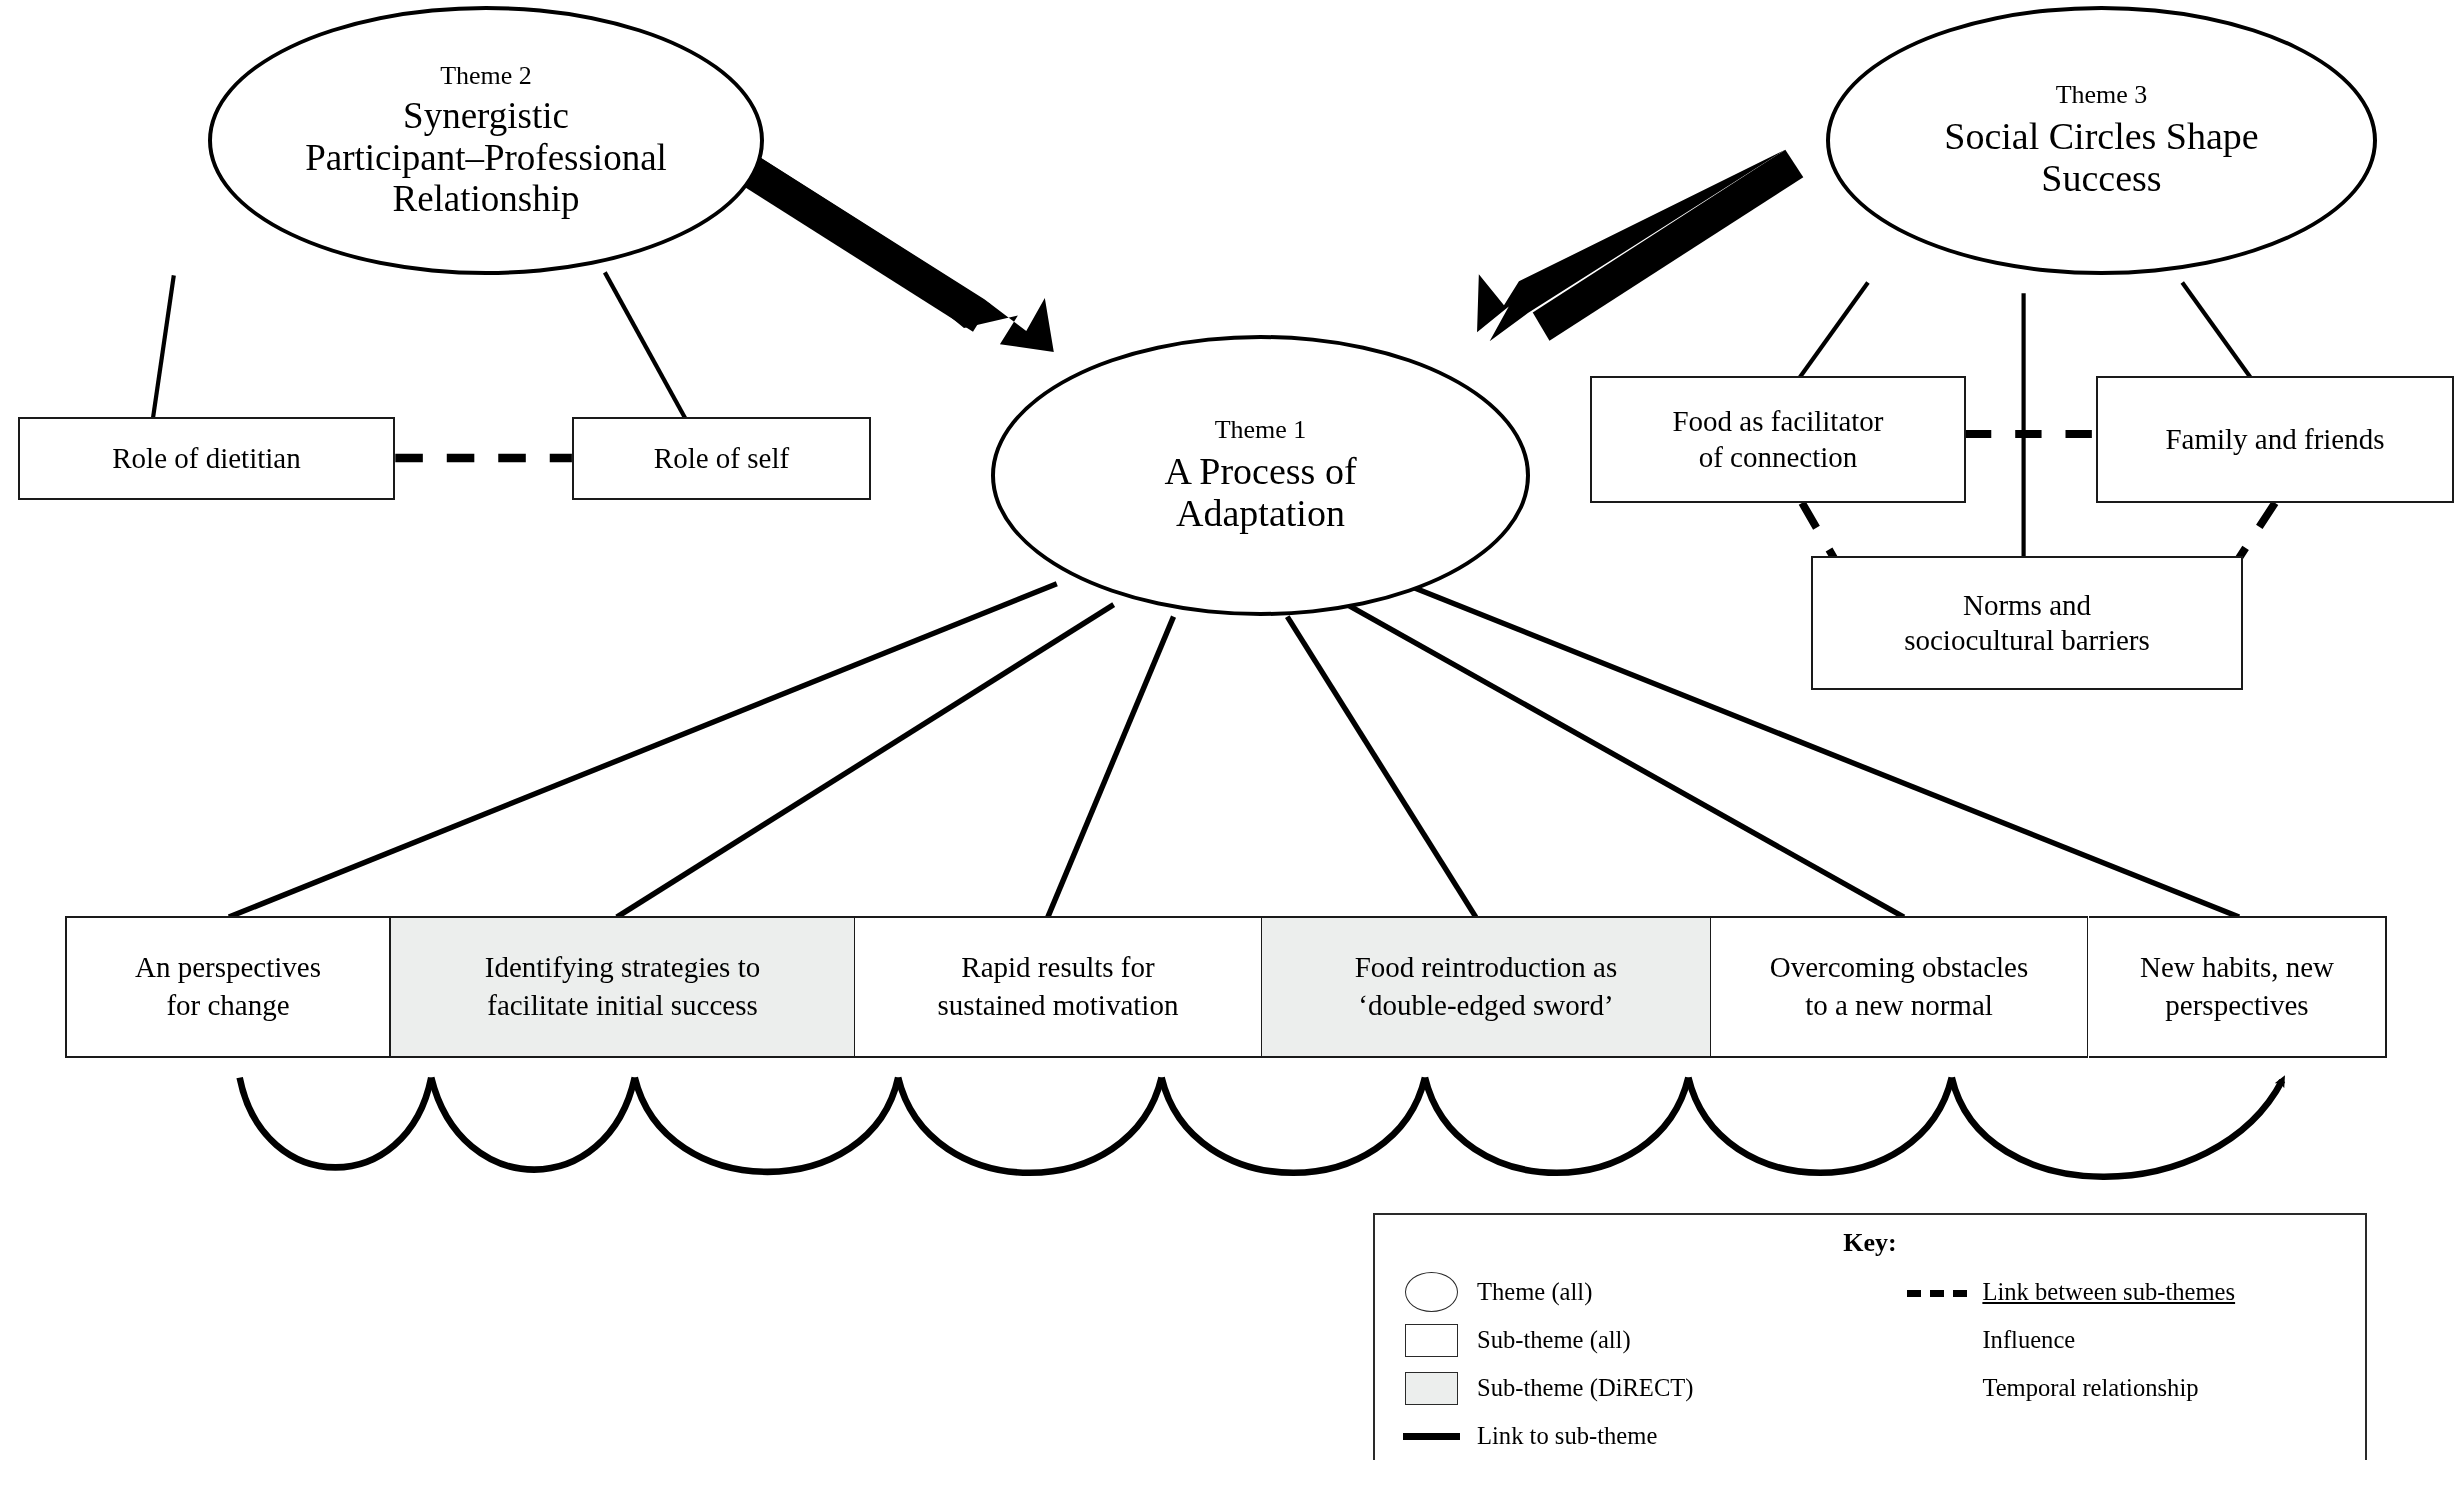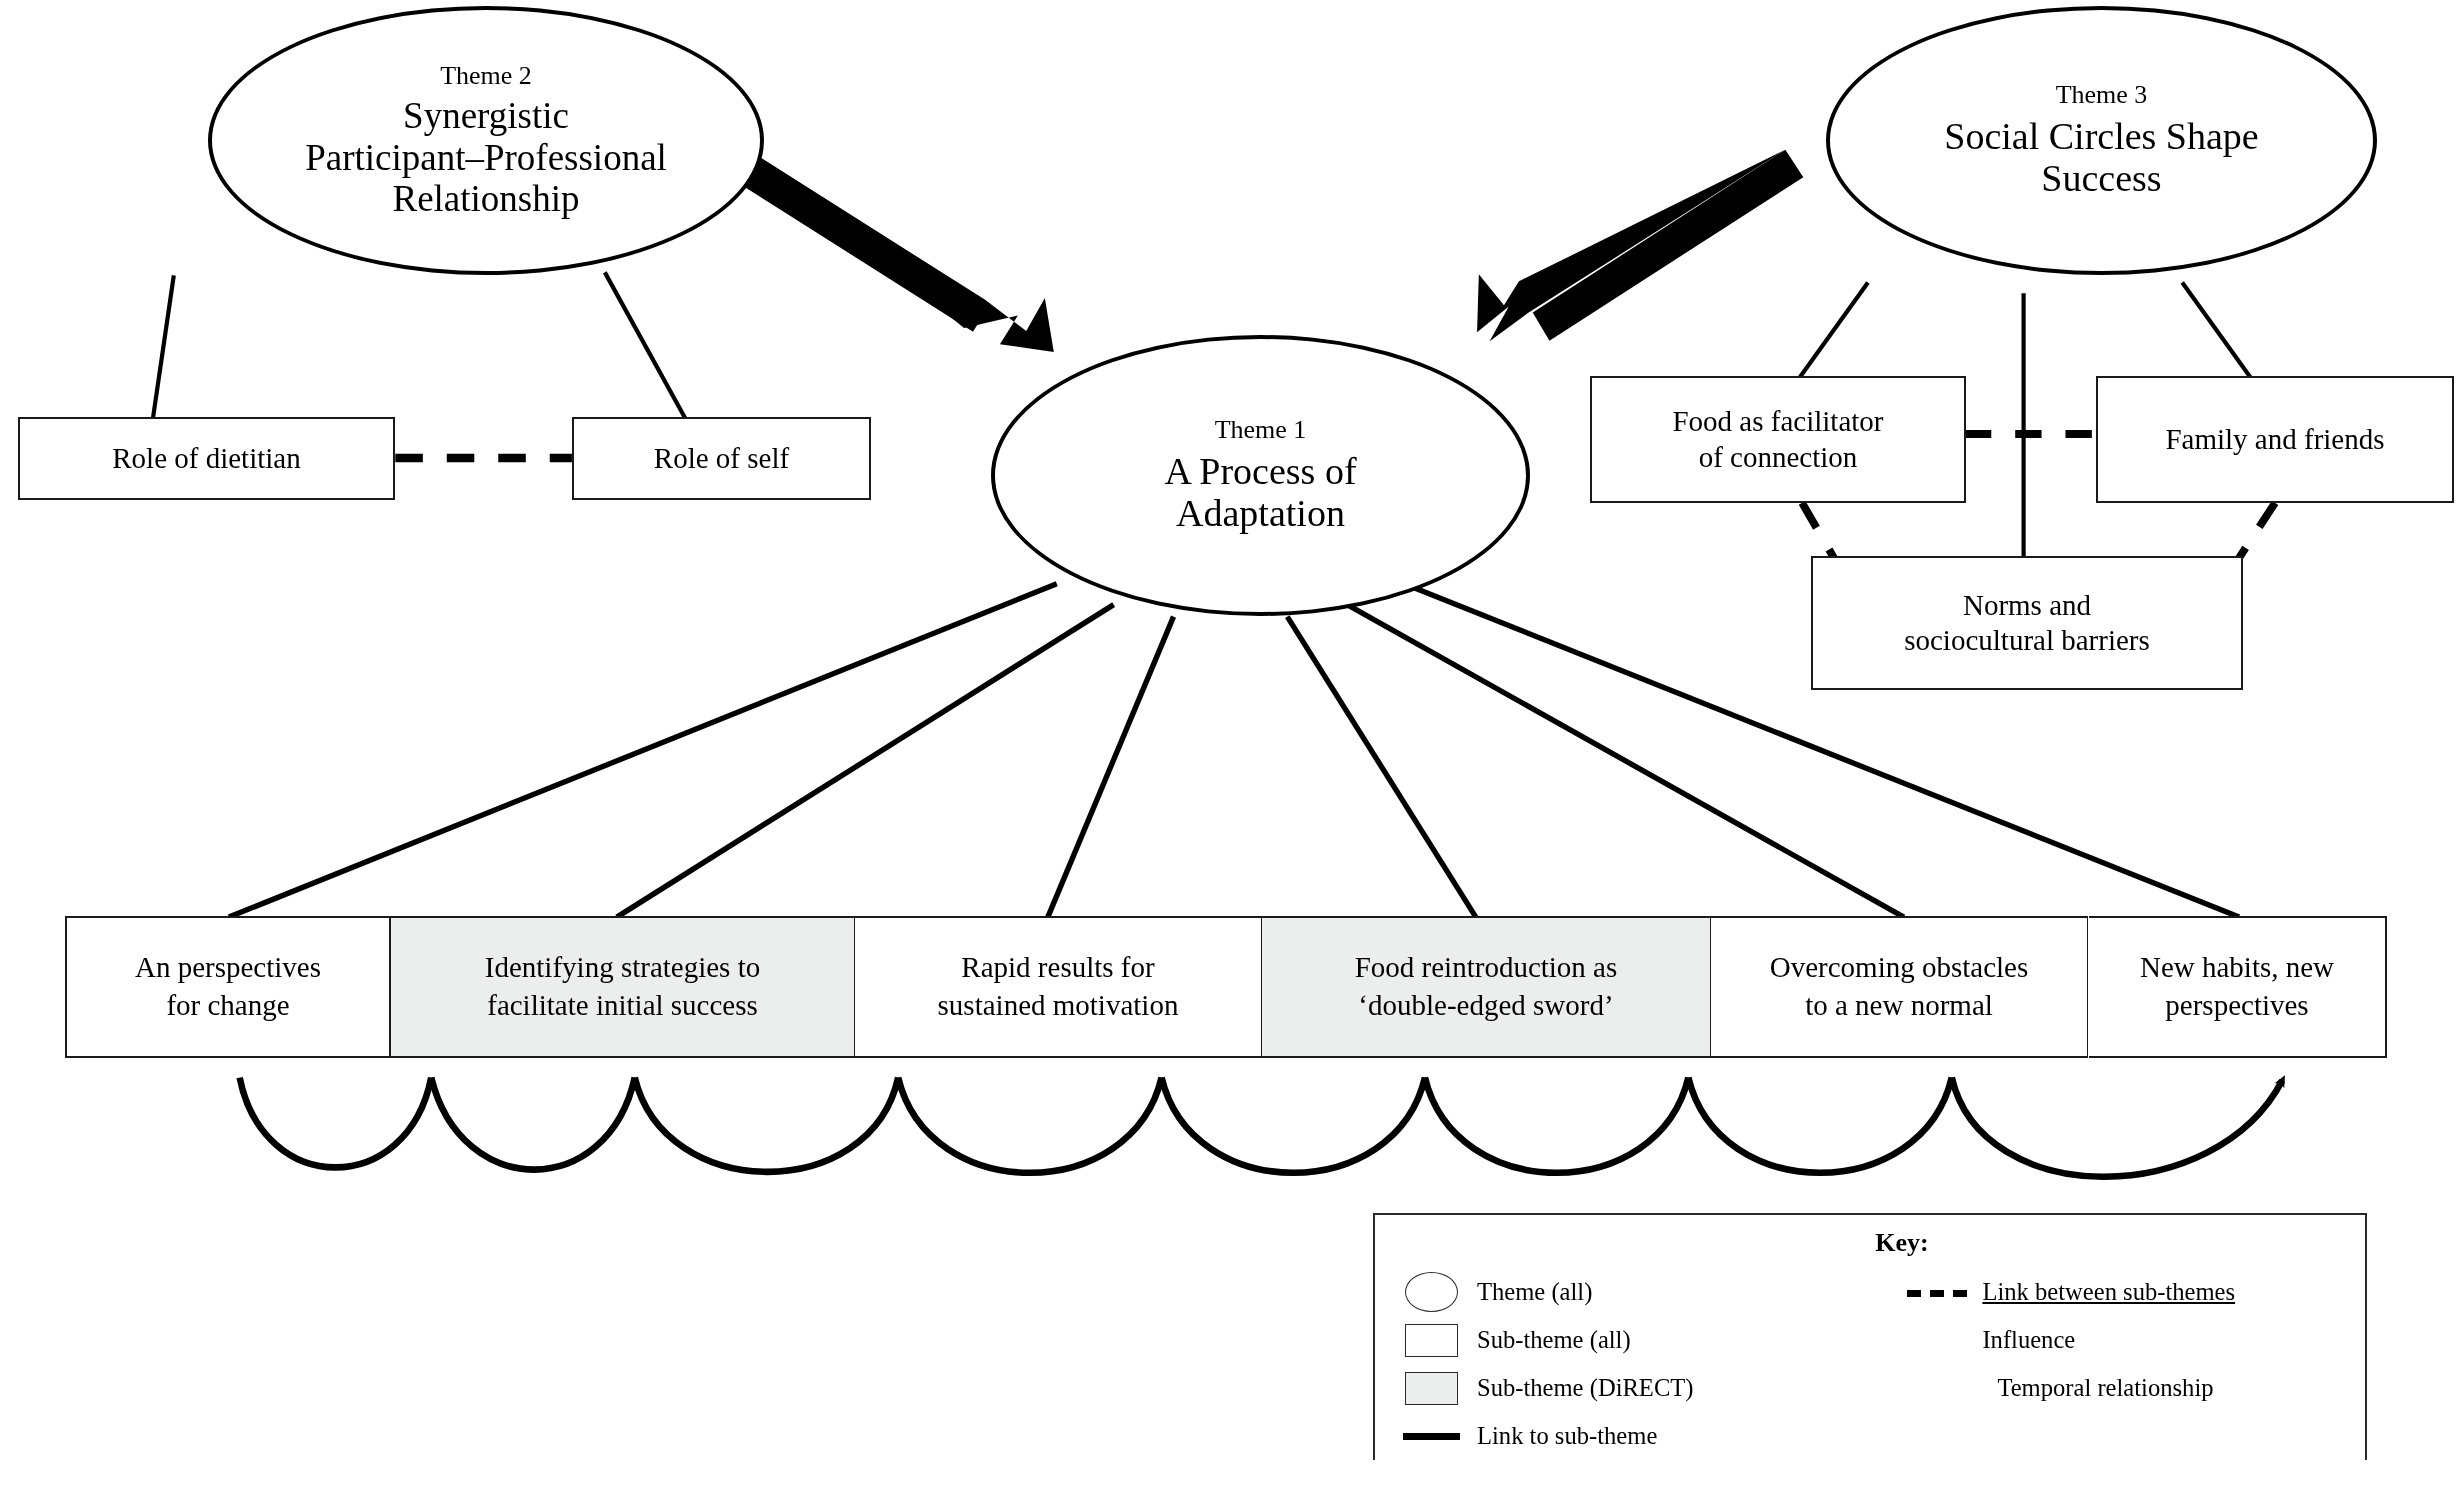--- a/index.html
+++ b/index.html
@@ -14,21 +14,21 @@
   .ell-title.big{font-size:38px;}
   .box{border:2.4px solid #1a1a1a;background:#fff;font-size:29px;line-height:1.22;padding:3.6px 7.2px;}
   .strip{position:absolute;box-sizing:border-box;border:2.4px solid #1a1a1a;background:#fff;
          display:flex;align-items:center;justify-content:center;text-align:center;
          font-size:29px;line-height:1.3;color:#000;padding:2.4px 6px;}
   .strip.shaded{background:#eceeed;}
   .strip.mid{border-left:none;border-right:1.8px solid #1a1a1a;}
   .strip.last{border-left:none;}
   #keybox{position:absolute;left:1373px;top:1213px;width:994px;height:259px;
           box-sizing:border-box;border:2.4px solid #2a2a2a;background:#fff;}
-  #keytitle{position:absolute;width:100%;top:13px;text-align:center;font-size:26px;font-weight:bold;color:#000;padding-left:32px;}
+  #keytitle{position:absolute;width:100%;top:13px;text-align:center;font-size:26px;font-weight:bold;color:#000;}
   .kitem{position:absolute;display:flex;align-items:center;font-size:24.6px;color:#000;white-space:nowrap;}
   .kglyph{display:inline-block;position:relative;width:72px;height:43px;margin-right:8.4px;flex:0 0 72px;}
   .k-ellipse{position:absolute;left:8.4px;top:2.4px;width:51px;height:38px;border:1.8px solid #2a2a2a;border-radius:50%;background:#fff;}
   .k-rect{position:absolute;left:8.4px;top:6px;width:51px;height:31px;border:1.8px solid #2a2a2a;background:#fff;}
   .k-rect.fill{background:#eceeed;}
   .k-solid{position:absolute;left:6px;top:19px;width:57px;height:6.6px;background:#000;}
   .k-dash{position:absolute;left:4.8px;top:20.4px;width:60px;height:0;border-top:7.8px dashed #000;}
 </style>
 </head>
 <body>
@@ -201,20 +201,20 @@
     <div class="kitem" style="left:527px;top:55px;text-decoration:underline;">
       <span class="kglyph">
           <span class="k-dash"></span>
         </span>
       <span>Link between sub-themes</span>
     </div>
     <div class="kitem" style="left:527px;top:103px;">
       <span class="kglyph"></span>
       <span>Influence</span>
     </div>
-    <div class="kitem" style="left:542px;top:151px;">
+    <div class="kitem" style="left:527px;top:151px;">
       <span class="kglyph"></span>
       <span>Temporal relationship</span>
     </div>
   </div>
 
 </div>
 
 
 </body></html>

